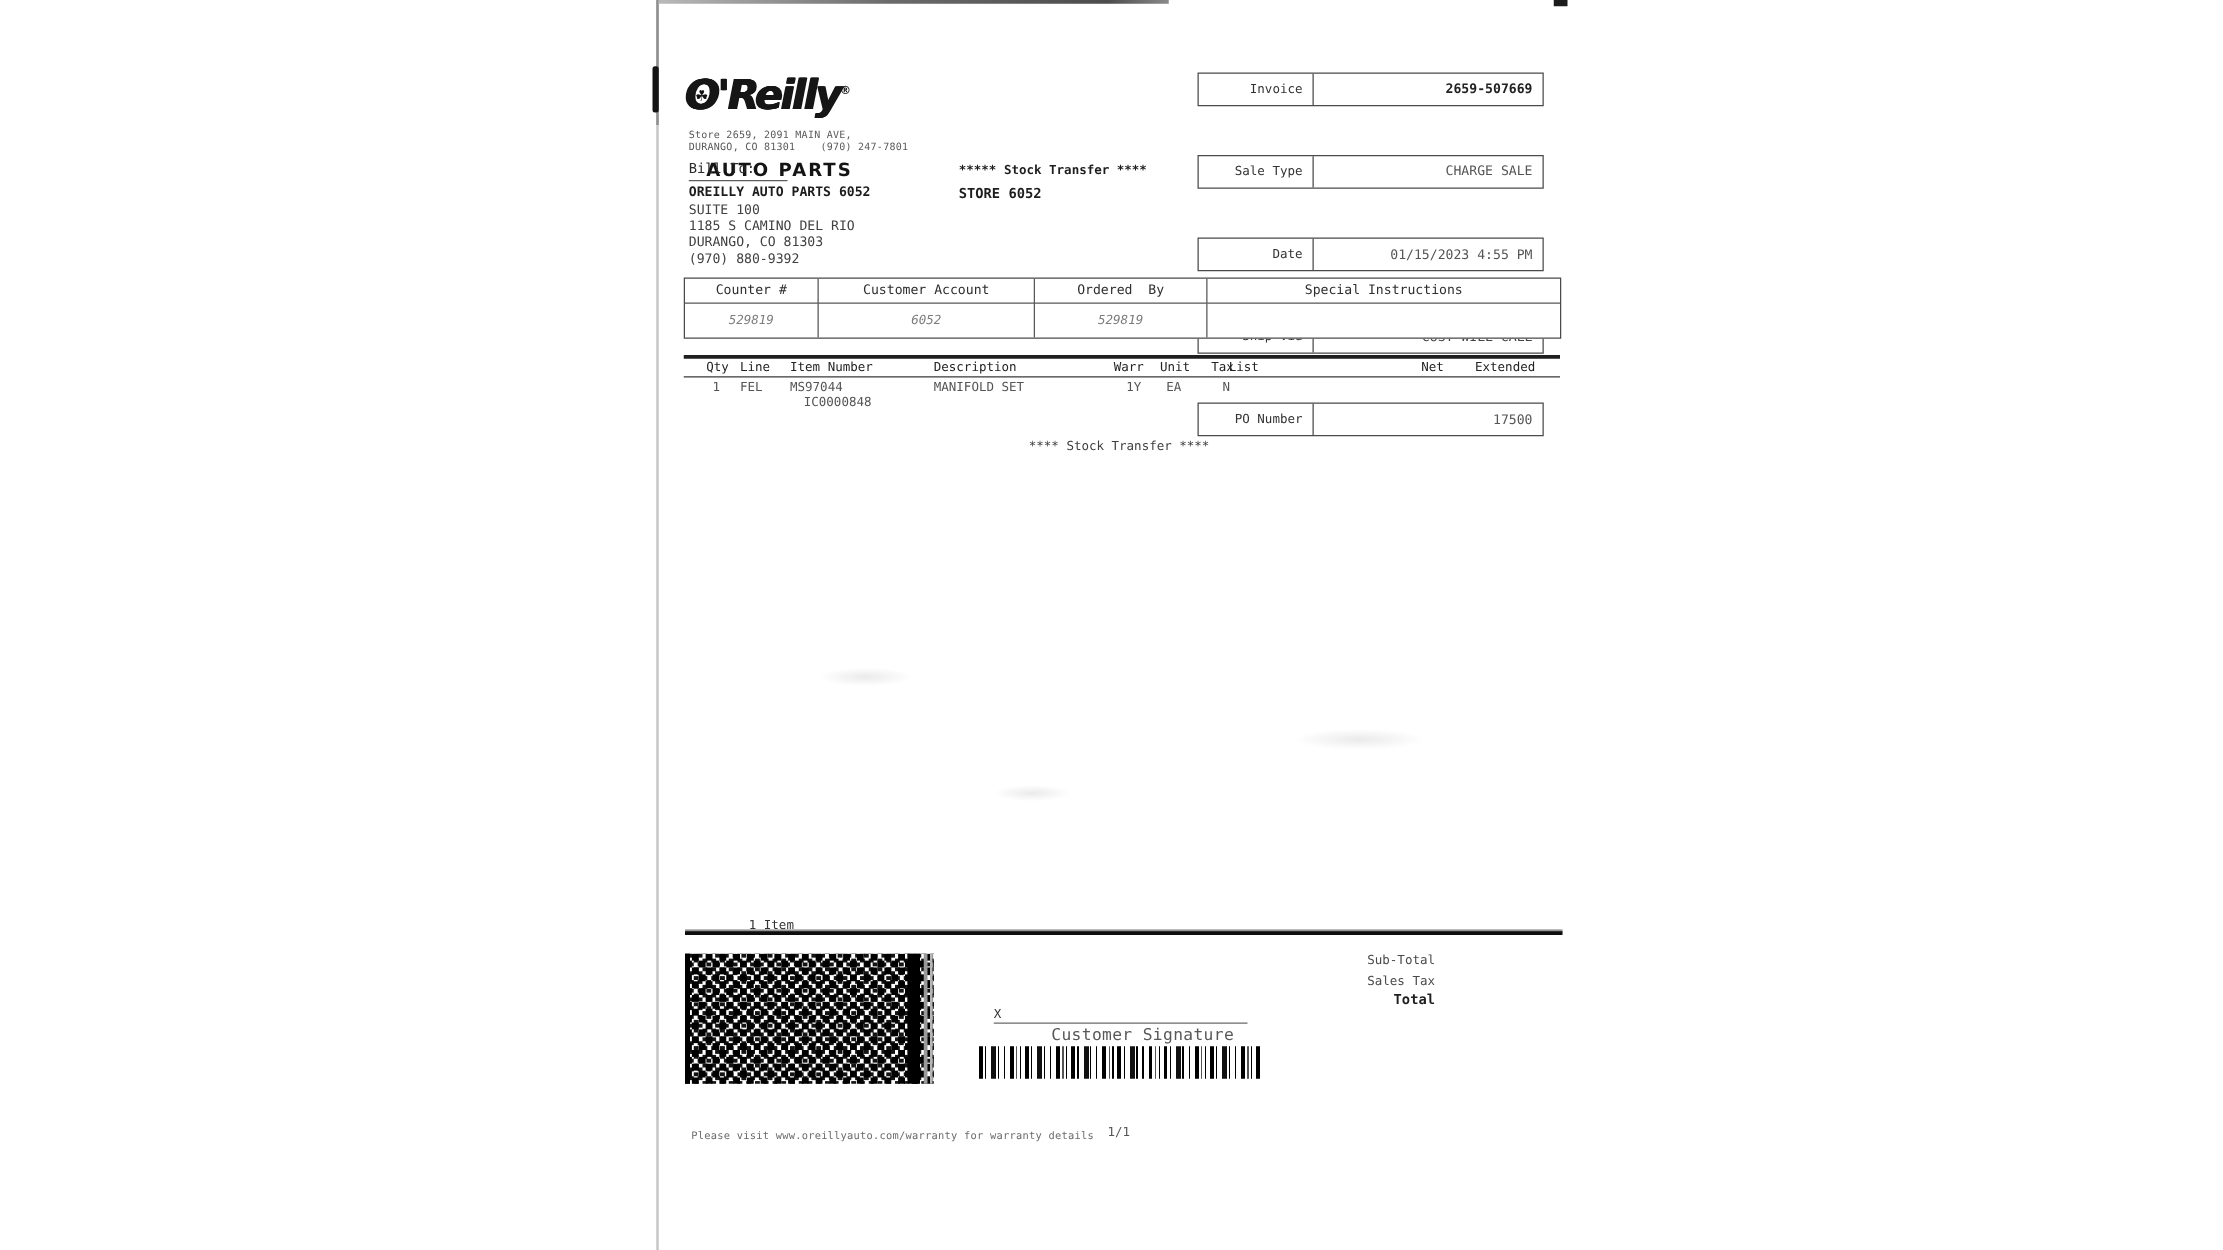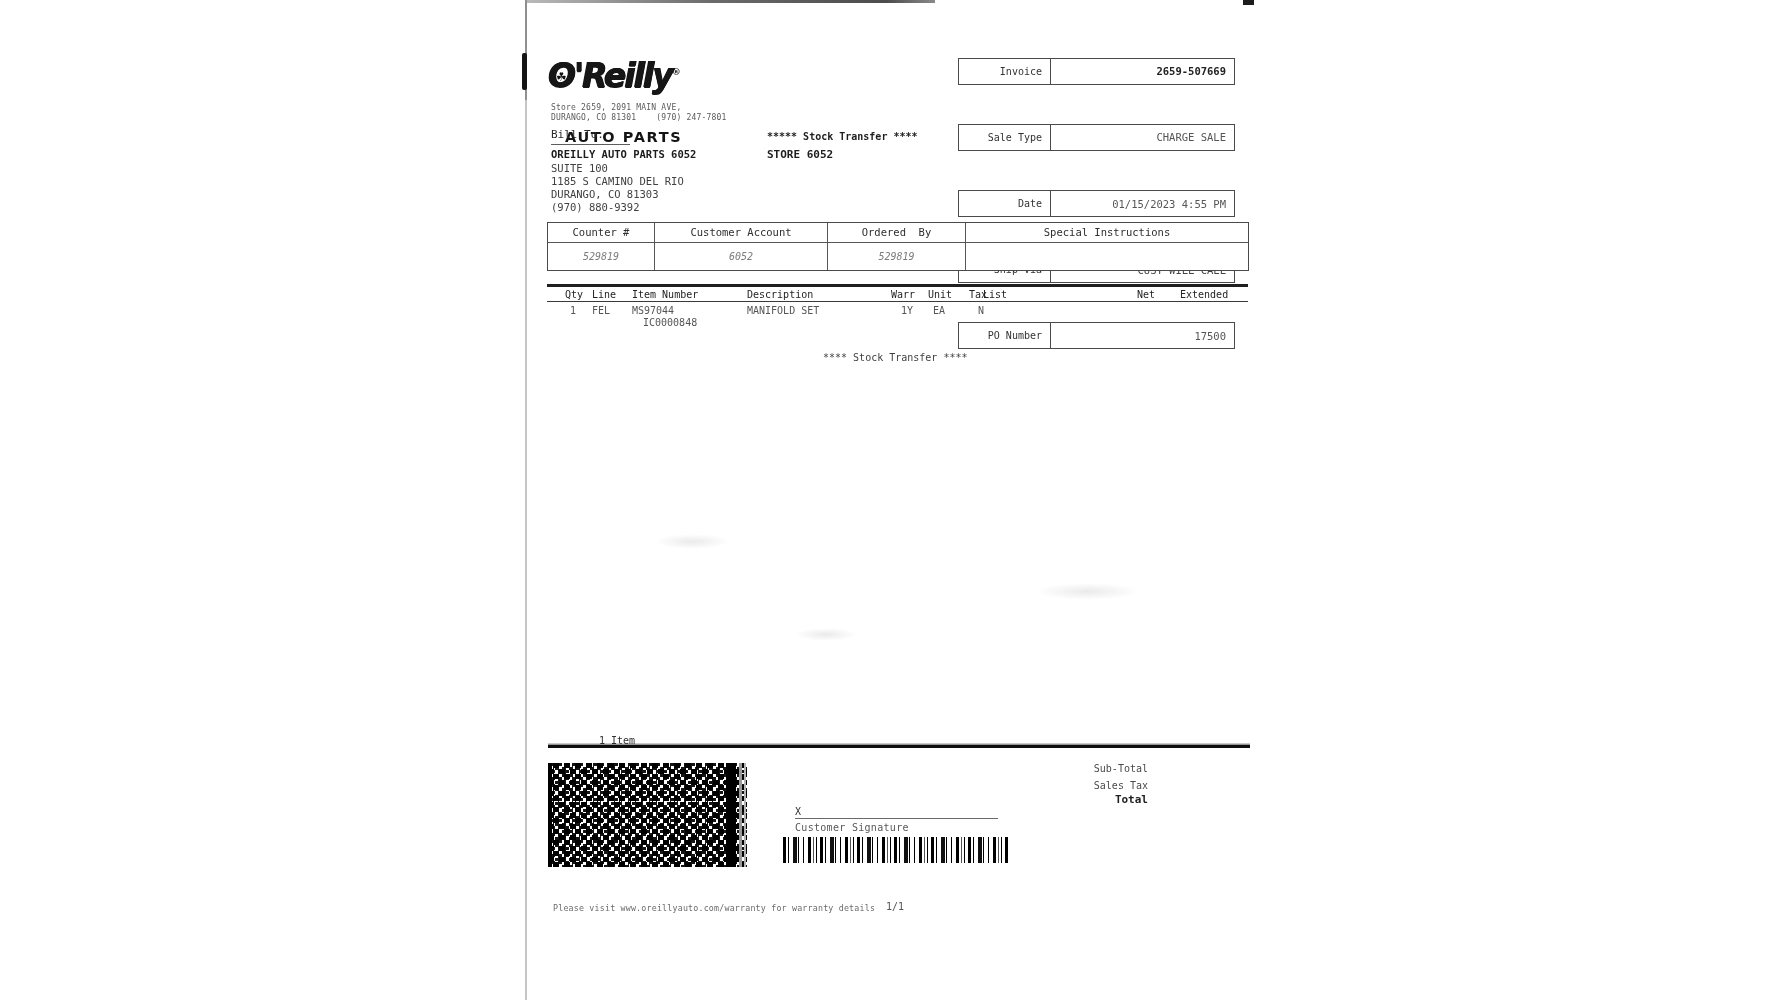--- a/index.html
+++ b/index.html
@@ -85,21 +85,21 @@
   #dmatrix .dm-gray{position:absolute;left:191px;top:0;width:3px;height:100%;background:#9a9a9a;}
   #dmatrix .dm-gray2{position:absolute;left:196px;top:0;width:2px;height:100%;background:#b5b5b5;}
 
   .tot{right:630px;text-align:right;}
   #subtotal{top:763px;font-size:10px;color:#4a4a4a;text-align:center;}
   #salestax{top:780px;font-size:10px;color:#4a4a4a;}
   #total{top:794px;font-size:11px;font-weight:bold;color:#1f1f1f;}
 
   #sig-x{left:795px;top:806px;font-size:10px;color:#333;}
   #sig-line{left:795px;top:818px;width:203px;height:1.2px;background:#6a6a6a;}
-  #sig-label{left:795px;top:822px;font-size:10px;color:#585858;letter-spacing:.3px;}
+  #sig-label{left:841px;top:822px;font-size:13px;color:#585858;letter-spacing:.3px;}
 
   #barcode1d{left:783px;top:837px;width:225px;height:26px;
     background:repeating-linear-gradient(90deg,
       #000 0 3px,#fff 3px 5px,#000 5px 6px,#fff 6px 10px,#111 10px 14px,#fff 14px 15px,
       #000 15px 16px,#fff 16px 20px,#000 20px 21px,#fff 21px 25px,#000 25px 28px,#fff 28px 30px,
       #555 30px 31px,#fff 31px 33px,#000 33px 34px,#fff 34px 37px);}
 
   #warranty{left:553px;top:904px;font-size:8.3px;color:#6b6b6b;letter-spacing:.2px;}
   #pagenum{left:886px;top:901px;font-size:10px;color:#555;}
 </style>

